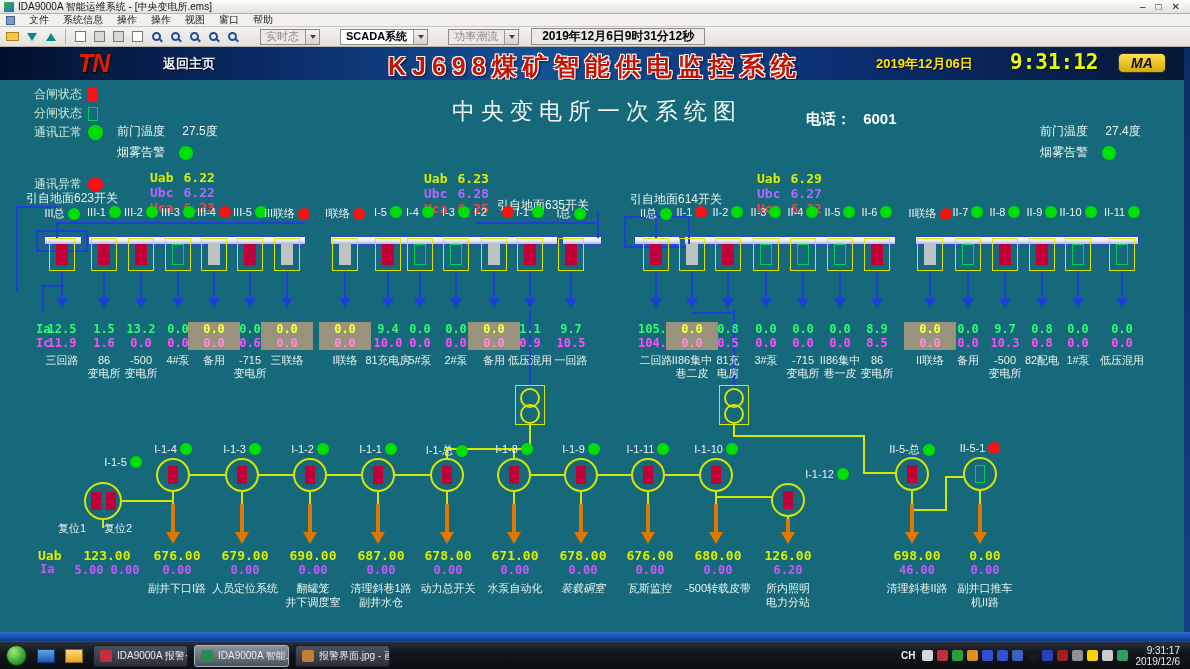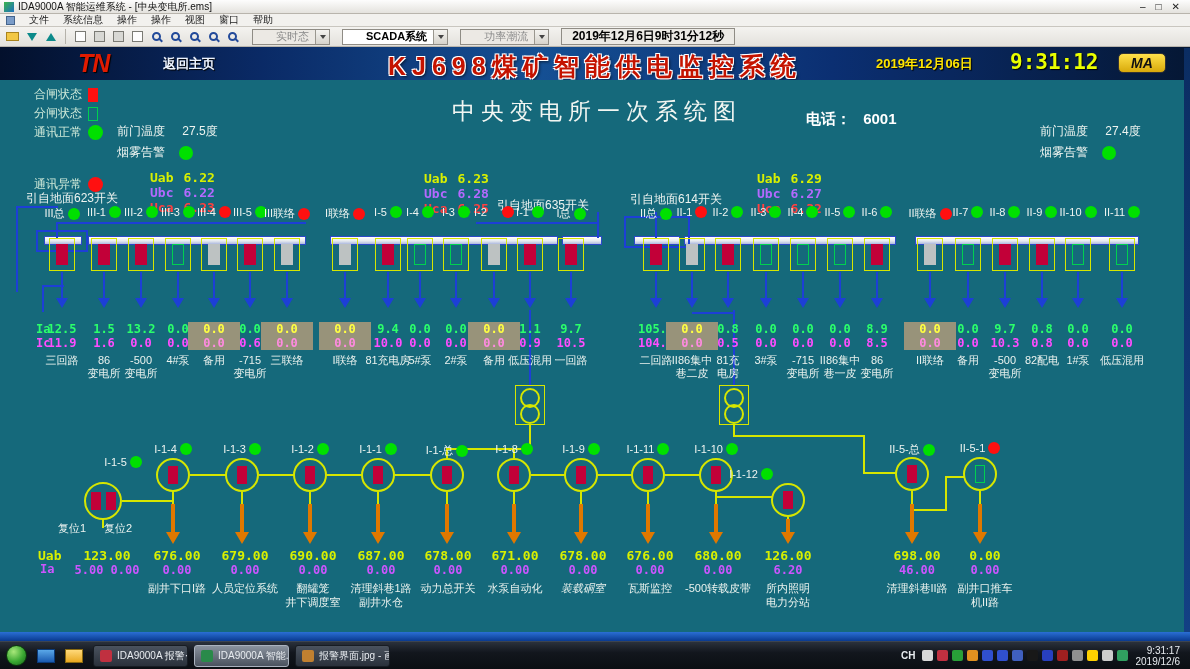--- a/index.html
+++ b/index.html
@@ -25,21 +25,21 @@
   .tbi .folder { width:13px; height:9px; background:#f2c744; border:1px solid #a9831d; }
   .tbi .tri-d { width:0; height:0; border-left:5px solid transparent; border-right:5px solid transparent; border-top:8px solid #0c8a8a; }
   .tbi .tri-u { width:0; height:0; border-left:5px solid transparent; border-right:5px solid transparent; border-bottom:8px solid #0c8a8a; }
   .tbi .sq { width:11px; height:11px; background:#fdfdfd; border:1px solid #7a7a74; }
   .tbi .sq2 { width:11px; height:11px; background:#d8d8d4; border:1px solid #7a7a74; }
   .tbi .mag { width:9px; height:9px; border:2px solid #224a9a; border-radius:50%; position:relative; }
   .tbi .mag::after { content:""; position:absolute; width:5px; height:2px; background:#224a9a;
     right:-4px; bottom:-2px; transform:rotate(45deg); }
   .tsep { width:1px; height:15px; background:#b5b2aa; margin:0 3px; }
   .combo { height:16px; border:1px solid #8f8c85; background:#ece9e4; display:flex; align-items:center;
-    font-size:11px; color:#8a8a8a; padding-left:23px; margin-left:8px; }
+    font-size:11px; color:#8a8a8a; padding-left:5px; margin-left:16px; }
   .combo.enabled { background:#fff; color:#000; font-weight:bold; }
   .combo .drop { width:14px; height:100%; margin-left:6px; background:linear-gradient(180deg,#f4f3f0,#d6d3cc);
     border-left:1px solid #9a978f; display:flex; align-items:center; justify-content:center; }
   .combo .drop i { width:0; height:0; border-left:3px solid transparent; border-right:3px solid transparent; border-top:4px solid #444; }
   #tb-datetime { height:17px; border:1px solid #8f8c85; background:#eceae5; color:#000;
     font-weight:bold; font-size:12px; display:flex; align-items:center; padding:0 10px; margin-left:8px; }
 
   
   #banner { position:absolute; left:0; top:47px; width:1190px; height:33px;
     background:linear-gradient(90deg,#03102c 0%,#0a2a66 22%,#155094 45%,#0b2f72 70%,#051734 100%); overflow:hidden; }
@@ -865,21 +865,21 @@
           <div style="width: 10px; height: 18px; background: rgb(194, 0, 56);"></div>
         </div>
         <div style="position: absolute; left: 715px; top: 412px; width: 2px; height: 12px; background: rgb(214, 230, 0);"></div>
         <div style="position: absolute; left: 714px; top: 424px; width: 4px; height: 28px; background: rgb(224, 120, 0);"></div>
         <div style="position: absolute; left: 709px; top: 452px; width: 0px; height: 0px; border-left: 7px solid transparent; border-right: 7px solid transparent; border-top: 12px solid rgb(224, 120, 0);"></div>
         <div class="val" style="position: absolute; left: 682px; top: 468px; width: 72px; text-align: center; color: rgb(216, 240, 0); font-size: 13px;">680.00</div>
         <div class="val" style="position: absolute; left: 682px; top: 483px; width: 72px; text-align: center; color: rgb(204, 85, 255);">0.00</div>
         <div class="dev" style="position: absolute; left: 674px; top: 501px; width: 88px; line-height: 14px;">
           <div>-500转载皮带</div>
         </div>
-        <div style="position: absolute; left: 706px; top: 388px; width: 90px; display: flex; justify-content: center; align-items: center; gap: 3px;">
+        <div style="position: absolute; left: 782px; top: 388px; width: 90px; display: flex; justify-content: center; align-items: center; gap: 3px;">
           <span class="tlbl">I-1-12</span>
           <span style="width: 12px; height: 12px; border-radius: 50%; flex: 0 0 auto; background: rgb(0, 224, 0);"></span>
         </div>
         <div style="position: absolute; left: 771px; top: 403px; width: 34px; height: 34px; border: 2px solid rgb(214, 230, 0); border-radius: 50%; display: flex; align-items: center; justify-content: center; gap: 5px;">
           <div style="width: 10px; height: 18px; background: rgb(194, 0, 56);"></div>
         </div>
         <div style="position: absolute; left: 787px; top: 437px; width: 2px; height: 2px; background: rgb(214, 230, 0);"></div>
         <div style="position: absolute; left: 786px; top: 439px; width: 4px; height: 13px; background: rgb(224, 120, 0);"></div>
         <div style="position: absolute; left: 781px; top: 452px; width: 0px; height: 0px; border-left: 7px solid transparent; border-right: 7px solid transparent; border-top: 12px solid rgb(224, 120, 0);"></div>
         <div class="val" style="position: absolute; left: 752px; top: 468px; width: 72px; text-align: center; color: rgb(216, 240, 0); font-size: 13px;">126.00</div>

